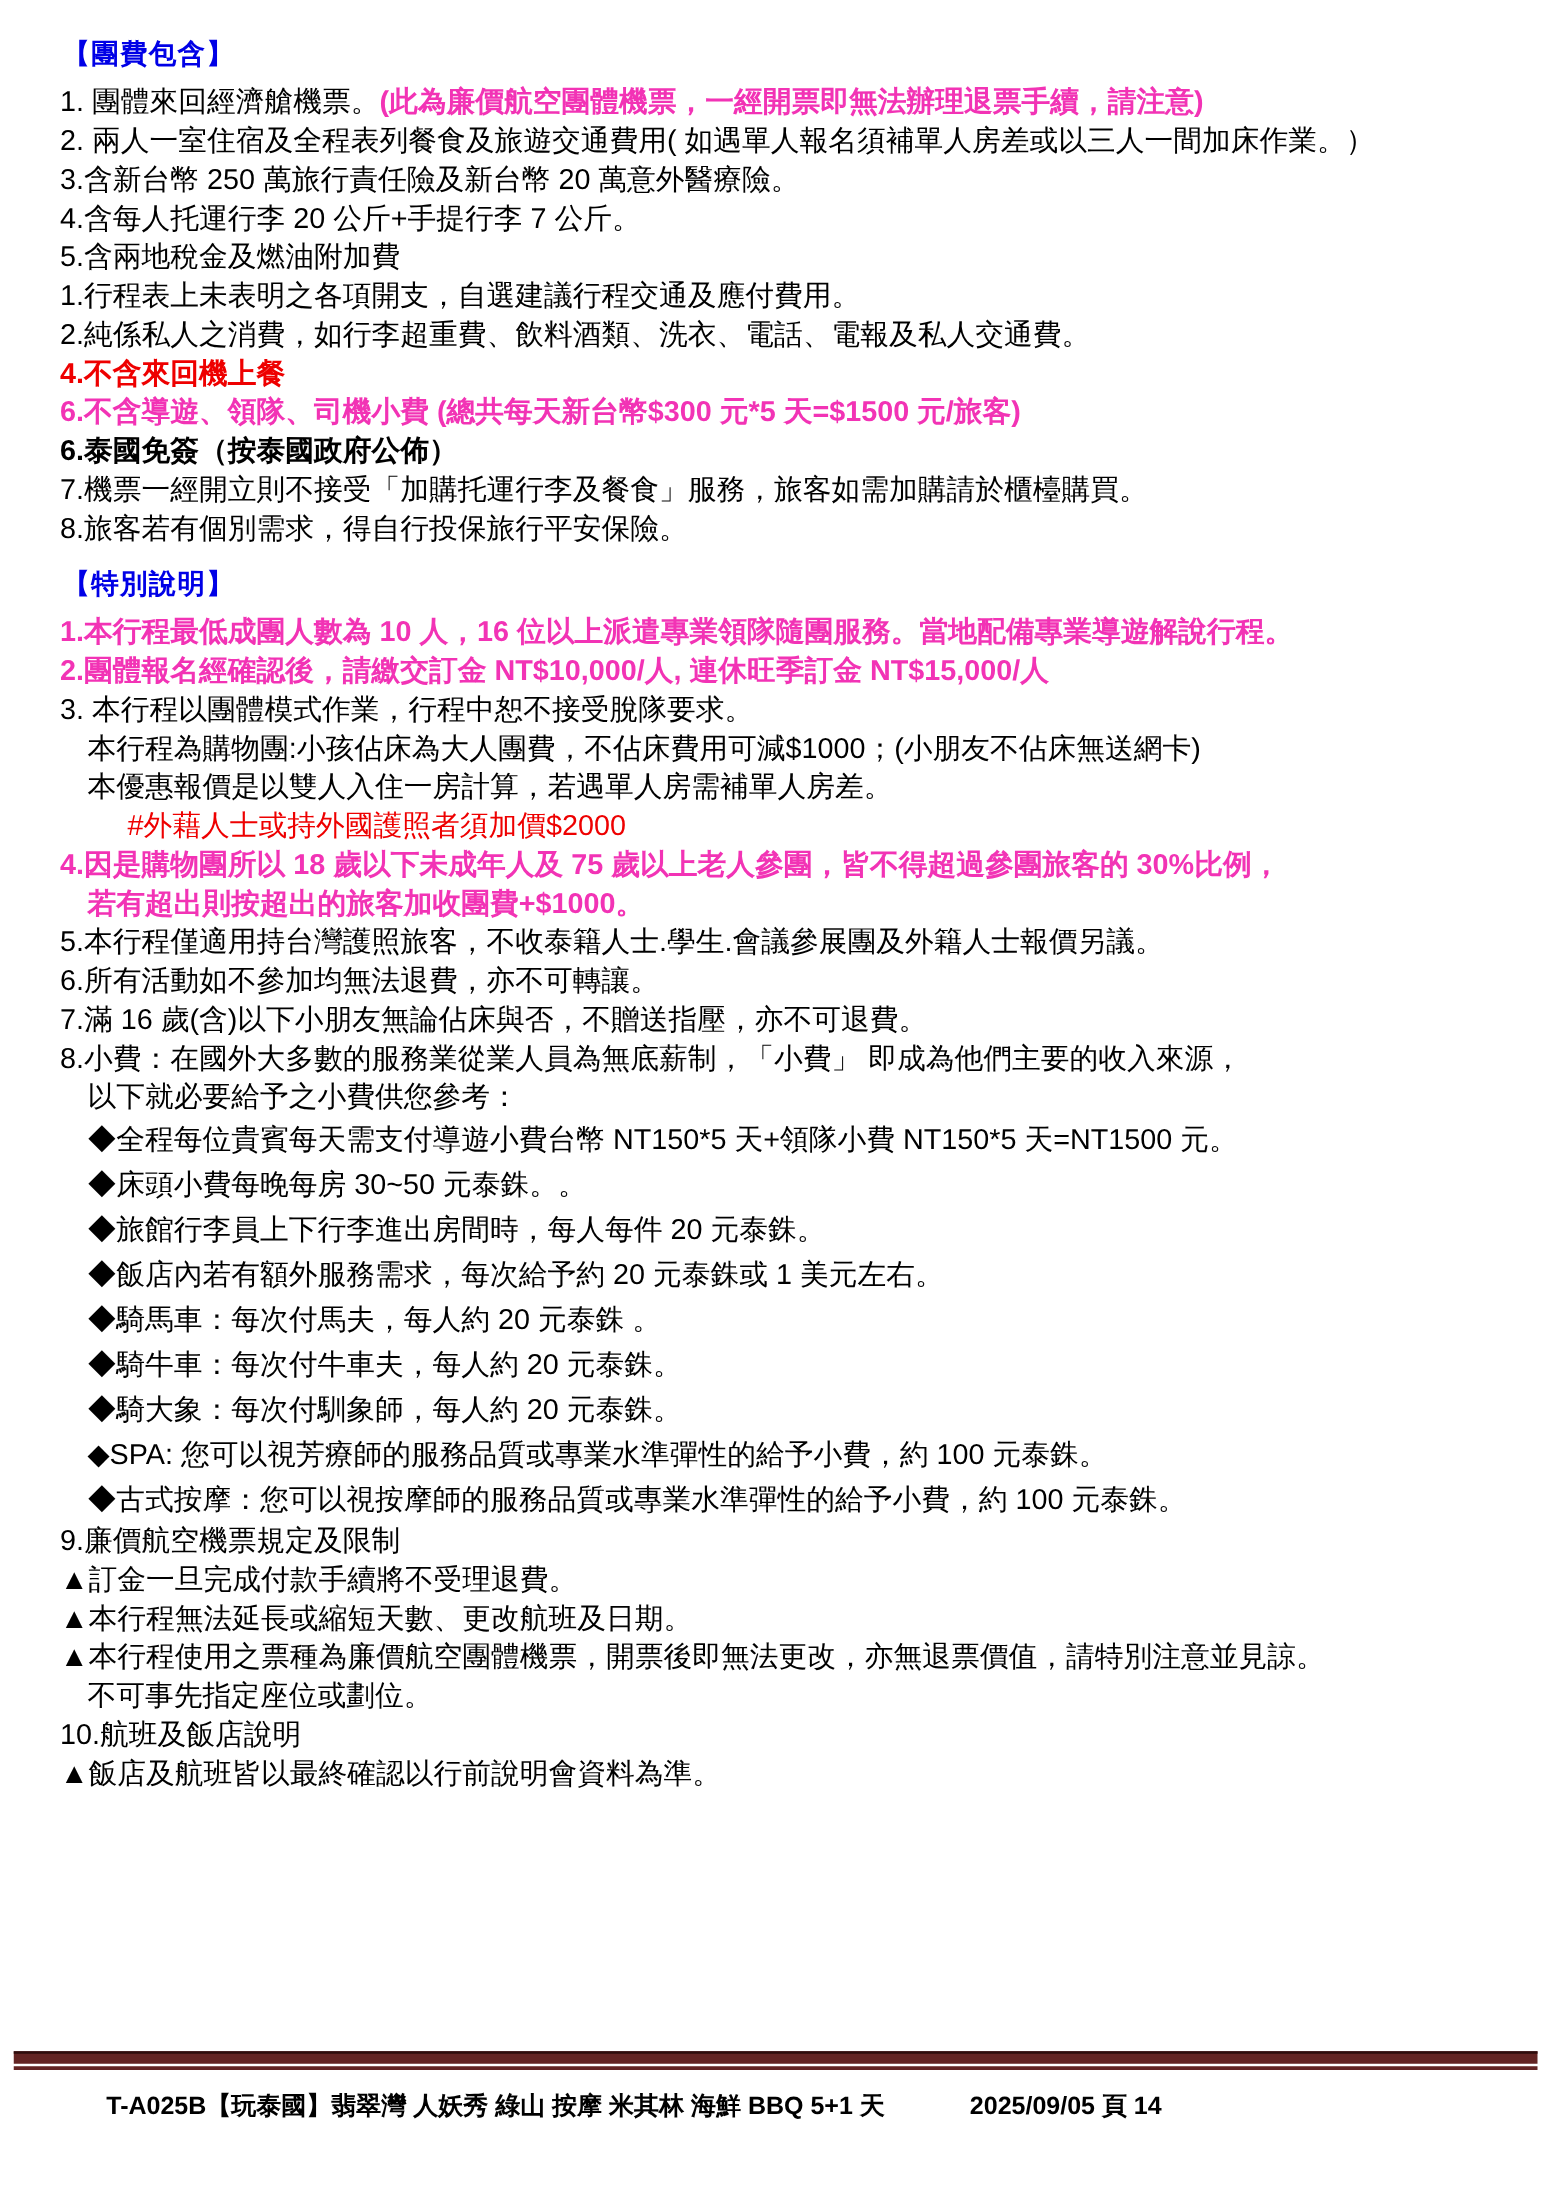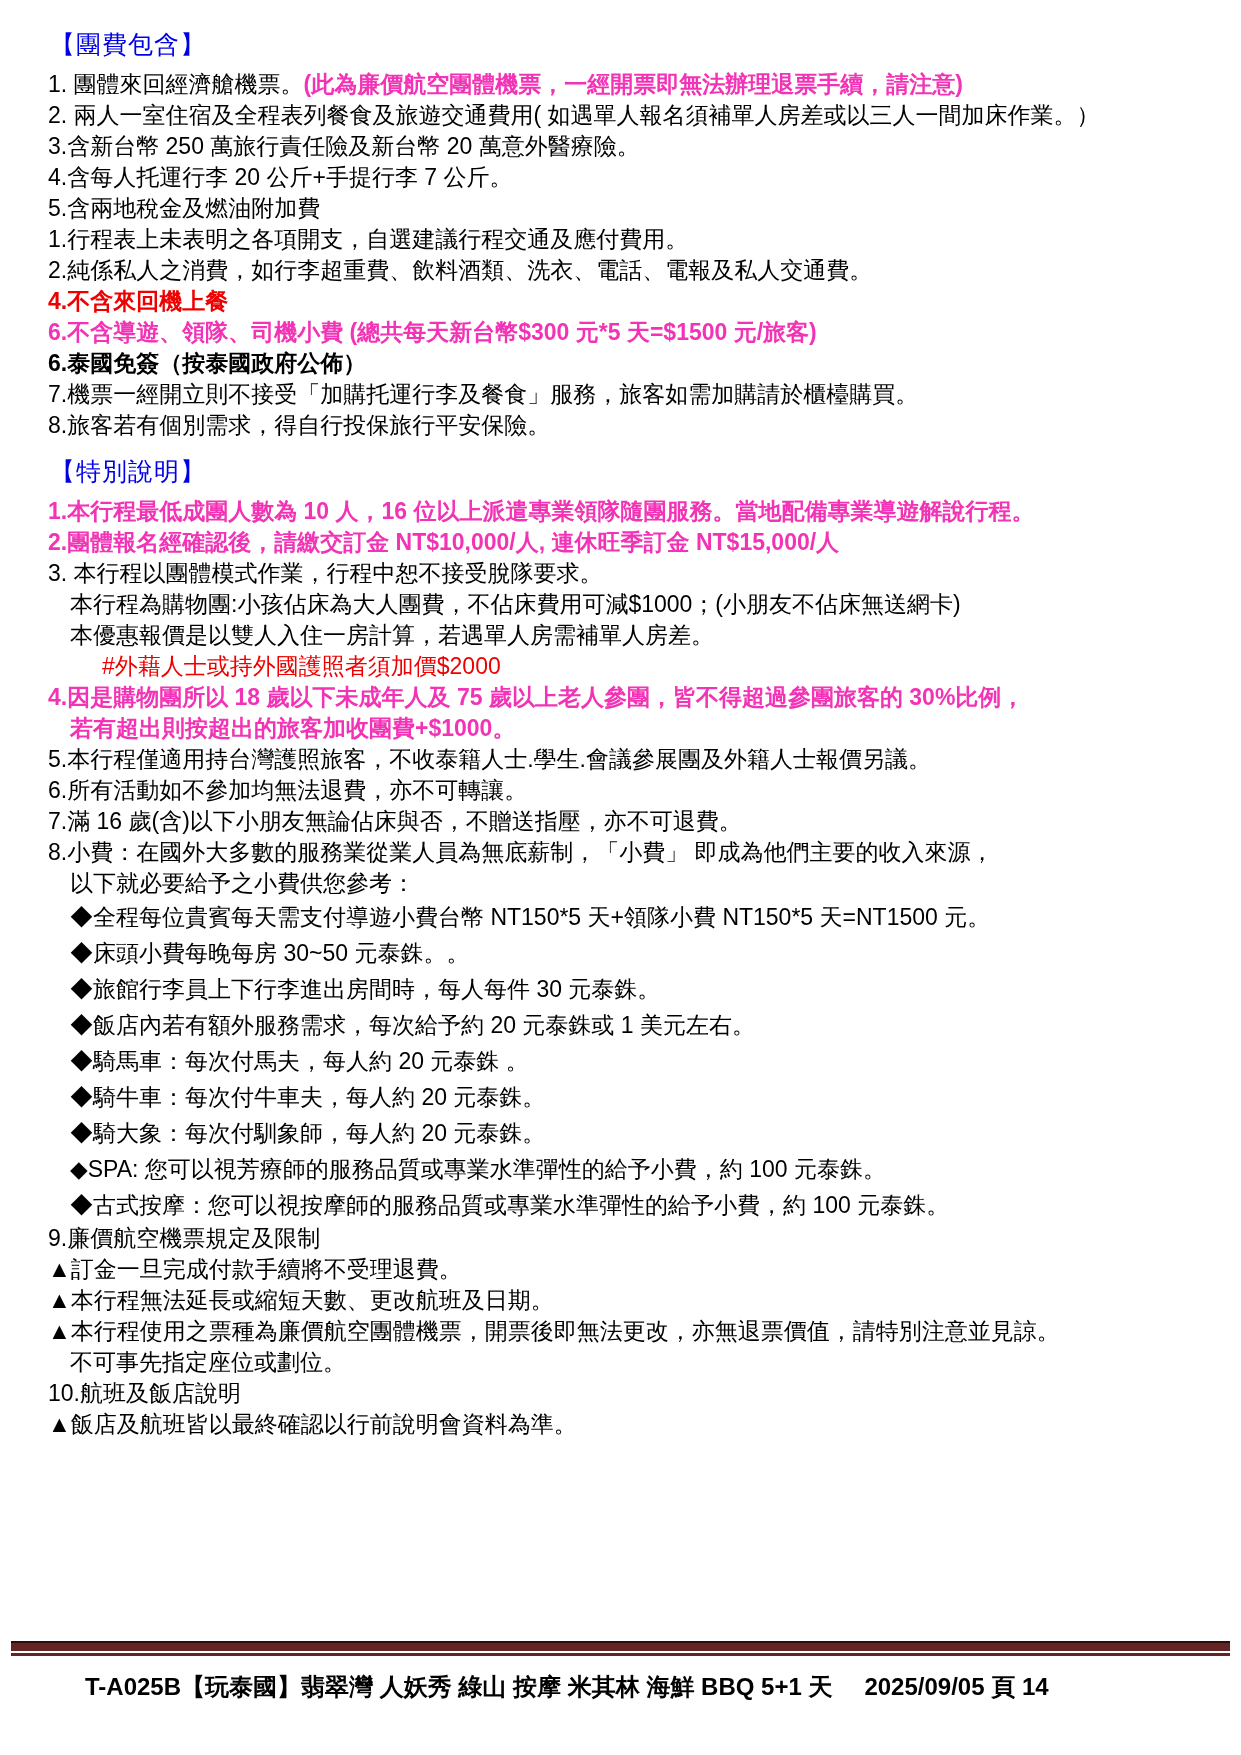--- a/index.html
+++ b/index.html
@@ -10,38 +10,38 @@
   }
   *{box-sizing:border-box;}
   html,body{margin:0;padding:0;}
   body{
     width:1241px;height:1755px;background:#ffffff;position:relative;
     font-family:"Liberation Sans", sans-serif;color:#000;
     overflow:hidden;
   }
   .doc{padding:24px 30px 0 48px;}
   .heading{
-    color:var(--blue);font-size:25px;font-weight:normal;
+    color:var(--blue);font-size:22px;font-weight:bold;
     margin:14px 0 8px 2px;letter-spacing:1px;
   }
   section:first-child .heading{margin-top:4px;}
   .line{font-size:23px;line-height:31px;}
   .line.tip{line-height:36px;}
   .indent-1{padding-left:22px;}
   .run-plain{}
   .run-bold{font-weight:bold;}
   .run-magenta{color:var(--magenta);font-weight:bold;}
   .run-red-bold{color:var(--red);font-weight:bold;}
   .run-red{color:var(--red);margin-left:32px;}
   .footer{position:absolute;left:0;right:0;top:1641px;}
   .rule-thick{height:10px;background:var(--rule);border-top:2px solid #2E0D0D;margin:0 11px;}
   .rule-thin{height:3px;background:var(--rule);margin:2px 11px 0 11px;}
   .footer-text{
-    margin-top:15px;padding-left:85px;display:flex;gap:32px;
-    font-weight:bold;font-size:24px;white-space:nowrap;align-items:flex-end;
+    margin-top:15px;padding-left:85px;display:flex;gap:68px;
+    font-weight:bold;font-size:20px;white-space:nowrap;align-items:flex-end;
   }
 </style>
 </head>
 <body>
 
 <div class="doc">
   <div>
       <section>
         <h2 class="heading">【團費包含】</h2>
         <div class="line indent-0"><span class="run-plain">1. 團體來回經濟艙機票。</span><span class="run-magenta">(此為廉價航空團體機票，一經開票即無法辦理退票手續，請注意)</span></div>
@@ -69,21 +69,21 @@
         <div class="line indent-1"><span class="run-red">#外藉人士或持外國護照者須加價$2000</span></div>
         <div class="line indent-0"><span class="run-magenta">4.因是購物團所以 18 歲以下未成年人及 75 歲以上老人參團，皆不得超過參團旅客的 30%比例，</span></div>
         <div class="line indent-1"><span class="run-magenta">若有超出則按超出的旅客加收團費+$1000。</span></div>
         <div class="line indent-0"><span class="run-plain">5.本行程僅適用持台灣護照旅客，不收泰籍人士.學生.會議參展團及外籍人士報價另議。</span></div>
         <div class="line indent-0"><span class="run-plain">6.所有活動如不參加均無法退費，亦不可轉讓。</span></div>
         <div class="line indent-0"><span class="run-plain">7.滿 16 歲(含)以下小朋友無論佔床與否，不贈送指壓，亦不可退費。</span></div>
         <div class="line indent-0"><span class="run-plain">8.小費：在國外大多數的服務業從業人員為無底薪制，「小費」 即成為他們主要的收入來源，</span></div>
         <div class="line indent-1"><span class="run-plain">以下就必要給予之小費供您參考：</span></div>
         <div class="line indent-1 tip"><span class="run-plain">◆全程每位貴賓每天需支付導遊小費台幣 NT150*5 天+領隊小費 NT150*5 天=NT1500 元。</span></div>
         <div class="line indent-1 tip"><span class="run-plain">◆床頭小費每晚每房 30~50 元泰銖。。</span></div>
-        <div class="line indent-1 tip"><span class="run-plain">◆旅館行李員上下行李進出房間時，每人每件 30 元泰銖。</span></div>
+        <div class="line indent-1 tip"><span class="run-plain">◆旅館行李員上下行李進出房間時，每人每件 20 元泰銖。</span></div>
         <div class="line indent-1 tip"><span class="run-plain">◆飯店內若有額外服務需求，每次給予約 20 元泰銖或 1 美元左右。</span></div>
         <div class="line indent-1 tip"><span class="run-plain">◆騎馬車：每次付馬夫，每人約 20 元泰銖 。</span></div>
         <div class="line indent-1 tip"><span class="run-plain">◆騎牛車：每次付牛車夫，每人約 20 元泰銖。</span></div>
         <div class="line indent-1 tip"><span class="run-plain">◆騎大象：每次付馴象師，每人約 20 元泰銖。</span></div>
         <div class="line indent-1 tip"><span class="run-plain">◆SPA: 您可以視芳療師的服務品質或專業水準彈性的給予小費，約 100 元泰銖。</span></div>
         <div class="line indent-1 tip"><span class="run-plain">◆古式按摩：您可以視按摩師的服務品質或專業水準彈性的給予小費，約 100 元泰銖。</span></div>
         <div class="line indent-0"><span class="run-plain">9.廉價航空機票規定及限制</span></div>
         <div class="line indent-0"><span class="run-plain">▲訂金一旦完成付款手續將不受理退費。</span></div>
         <div class="line indent-0"><span class="run-plain">▲本行程無法延長或縮短天數、更改航班及日期。</span></div>
         <div class="line indent-0"><span class="run-plain">▲本行程使用之票種為廉價航空團體機票，開票後即無法更改，亦無退票價值，請特別注意並見諒。</span></div>

